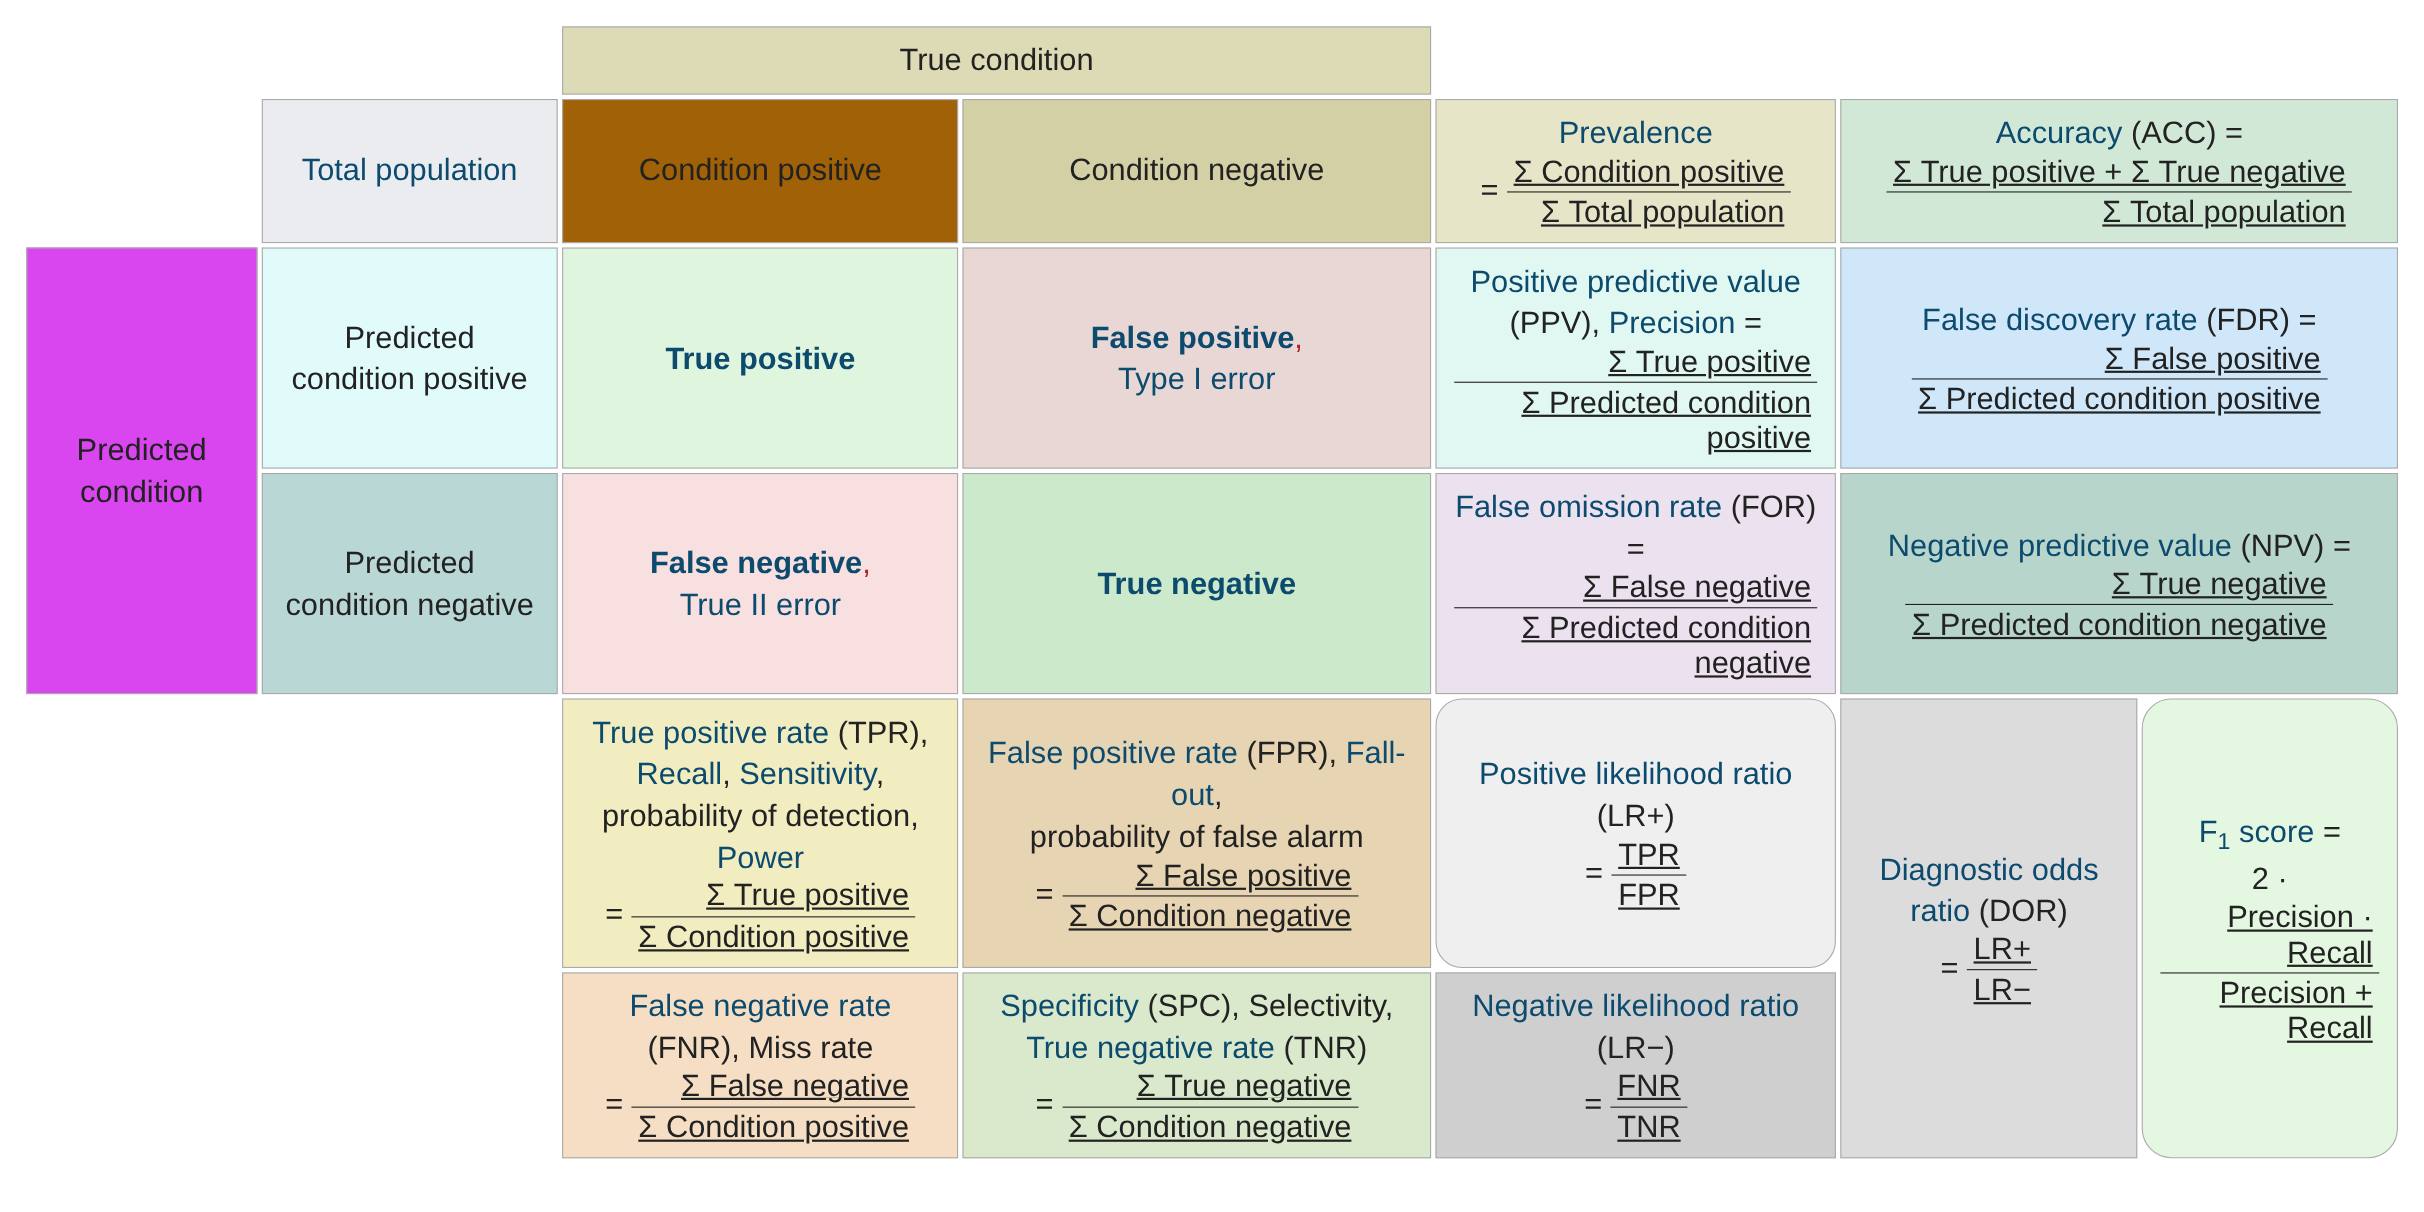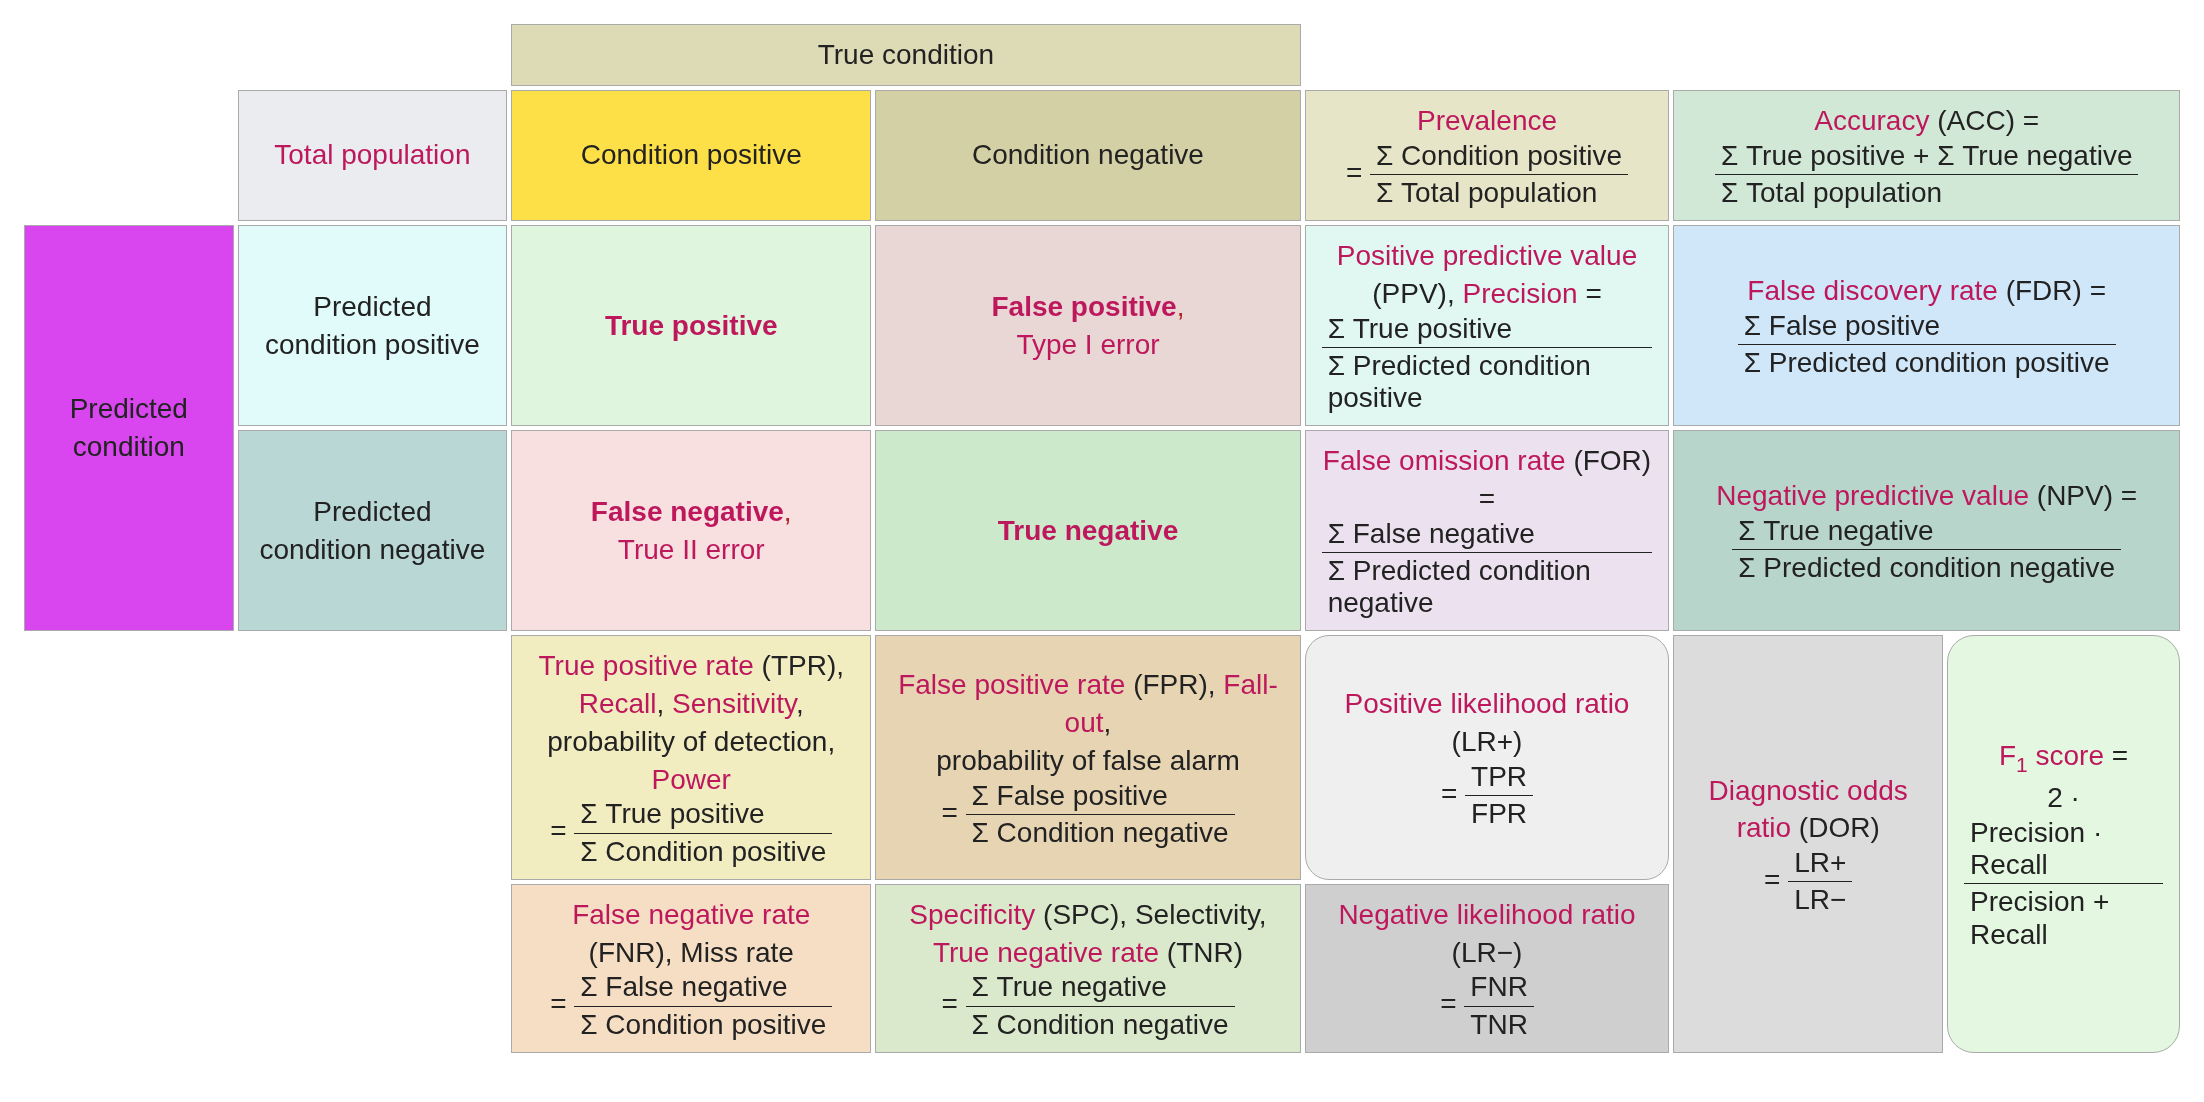--- a/index.html
+++ b/index.html
@@ -22,36 +22,37 @@
   }
   table.conf td, table.conf th {
     padding: 11px 16px;
     text-align: center;
     vertical-align: middle;
     line-height: 1.35;
     font-weight: 400;
     border: 1px solid #aaa;
   }
   .no-border { border: none !important; background: transparent !important; }
-  a.link { color: #be185d; text-decoration: none; }
+  a.link { color: #0c4a6e; text-decoration: none; }
   .bold { font-weight: 700; }
   .red-comma { color: #b22222; }
   .frac {
     display: inline-block;
     vertical-align: middle;
-    text-align: left;
+    text-align: right;
     line-height: 1.15;
+    text-decoration: underline;
   }
   .frac .num { display: block; padding: 0 6px 2px 6px; }
   .frac .den { display: block; border-top: 1.5px solid #222; padding: 2px 6px 0 6px; }
 
   
   .bg-olive-head   { background: #dddab6; }
   .bg-grey-head    { background: #eaecf0; }
-  .bg-cream        { background: #fde047; }
+  .bg-cream        { background: #a16207; }
   .bg-olive-cell   { background: #d3d0a5; }
   .bg-olive-light  { background: #e6e5c7; }
   .bg-celadon      { background: #d2e8d6; }
   .bg-teal-head    { background: #d946ef; }
   .bg-cyan-light   { background: #e1fafa; }
   .bg-light-green  { background: #dff5de; }
   .bg-dusty-rose   { background: #e8d7d5; }
   .bg-mint         { background: #e0f8f1; }
   .bg-sky          { background: #cfe7f9; }
   .bg-teal-row     { background: #b9d7d5; }

